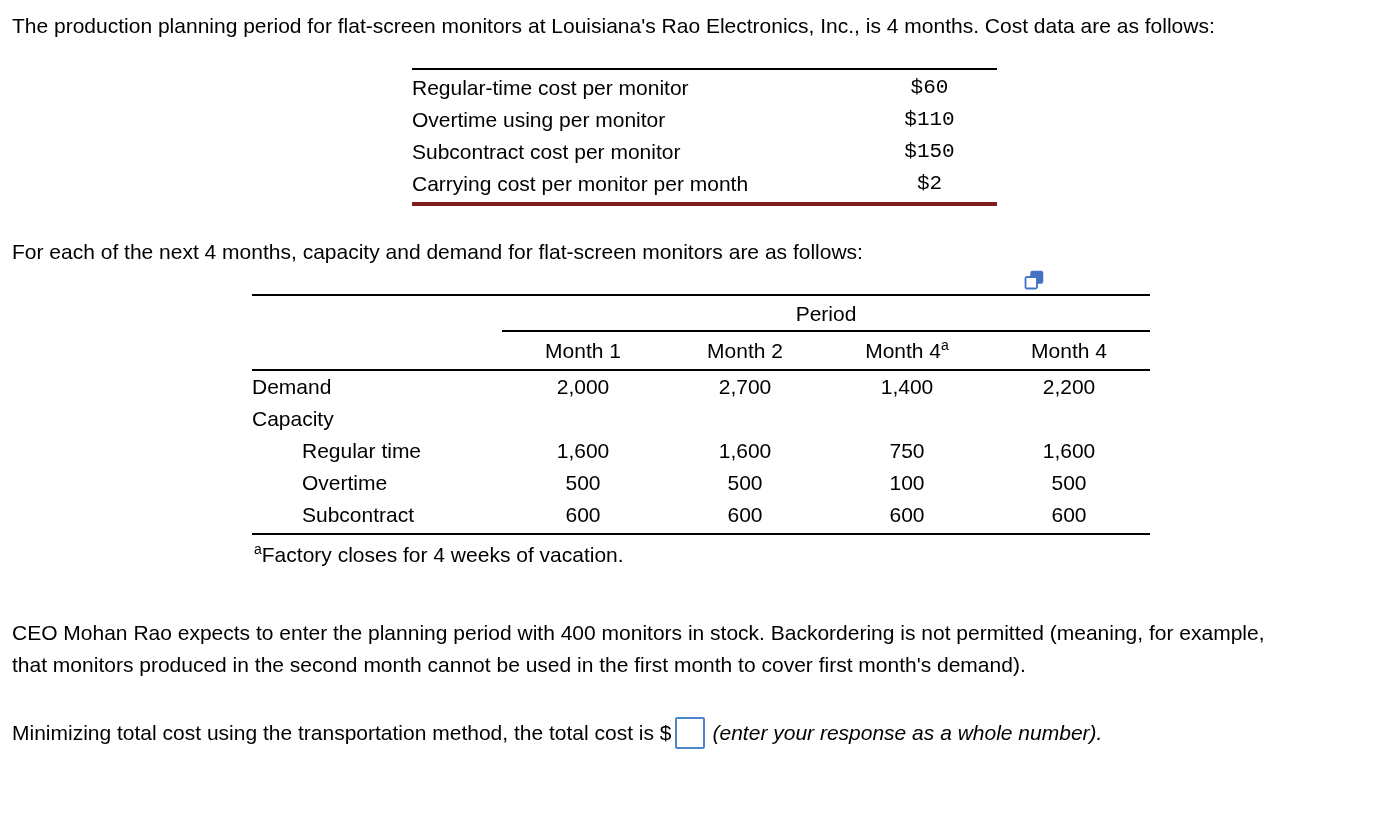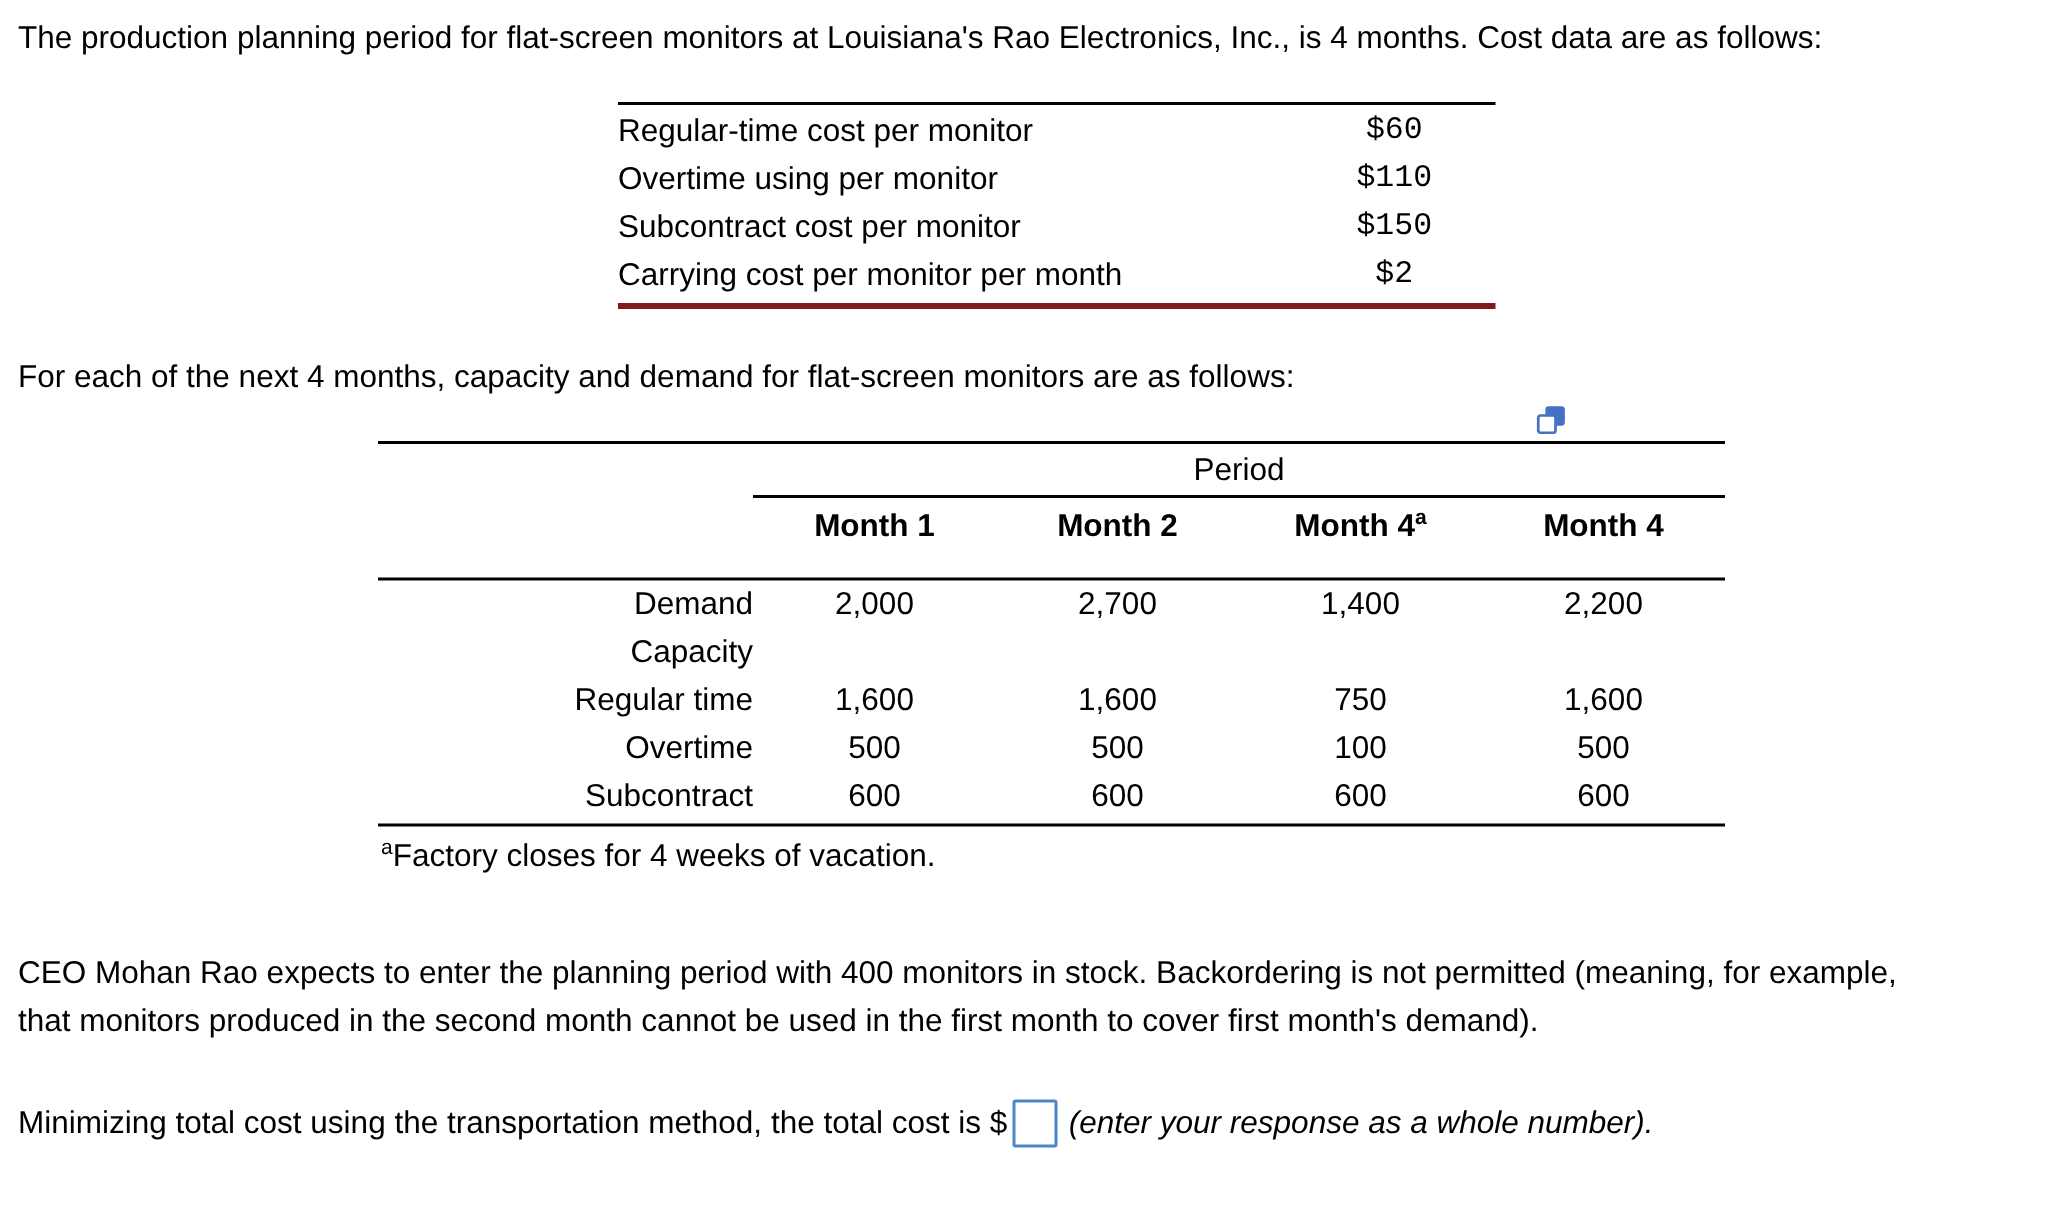--- a/index.html
+++ b/index.html
@@ -52,25 +52,25 @@
     border-collapse: collapse;
     margin: 2px 0 0 240px;
     table-layout: fixed;
   }
   .cap-table td, .cap-table th {
     padding: 0;
     line-height: 32px;
     font-size: 21px;
     vertical-align: bottom;
   }
-  .cap-table .lbl-col { width: 250px; text-align: right; font-weight: normal; }
+  .cap-table .lbl-col { width: 250px; text-align: left; font-weight: normal; }
   .cap-table .m-col  { width: 162px; text-align: center; }
   .cap-table .period-row td { border-top: 2px solid #000; }
   .cap-table .period-cell { border-bottom: 2px solid #000; text-align: center; padding-top: 2px; }
-  .cap-table .header-row th, .cap-table .header-row td { border-bottom: 2px solid #000; font-weight: bold; padding-top: 3px; padding-bottom: 18px; }
+  .cap-table .header-row th, .cap-table .header-row td { border-bottom: 2px solid #000; font-weight: normal; padding-top: 3px; padding-bottom: 2px; }
   .cap-table .last-row td { border-bottom: 2px solid #000; padding-bottom: 2px; }
   .cap-table .indent { padding-left: 50px; }
   sup.fn {
     font-size: 14px;
     line-height: 0;
     vertical-align: super;
   }
   .footnote { margin: 4px 0 0 242px; }
 
   

